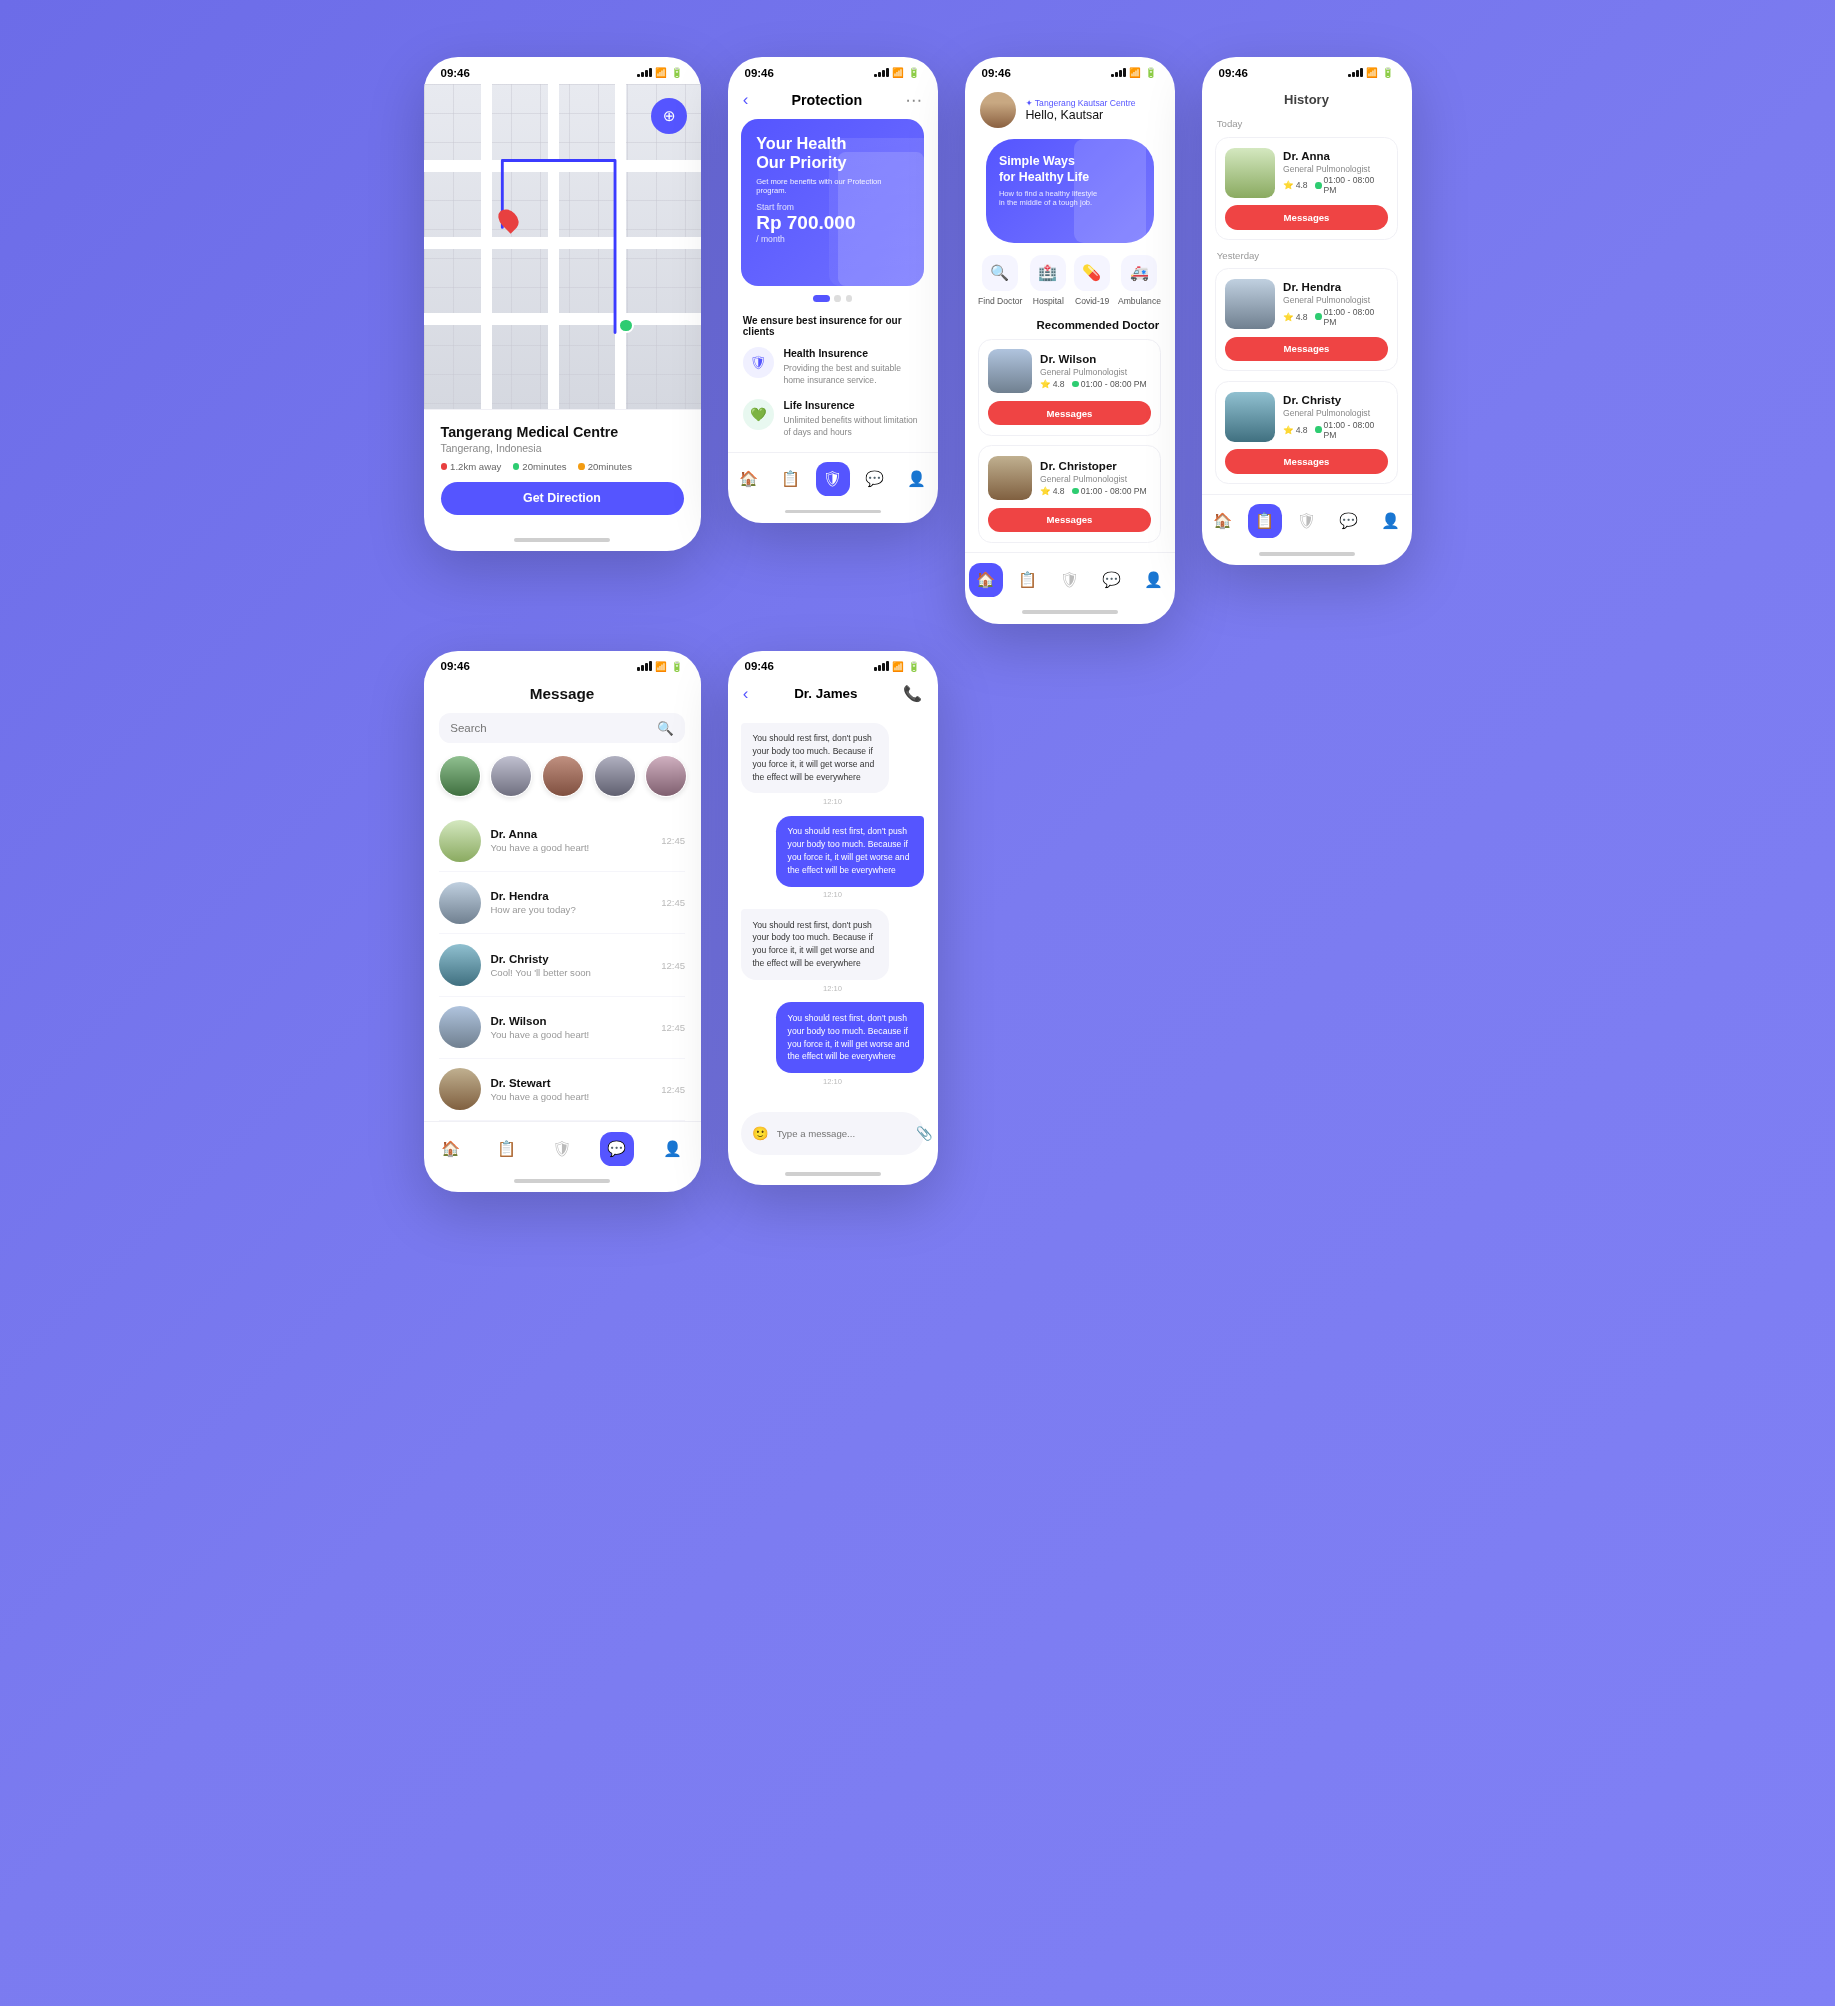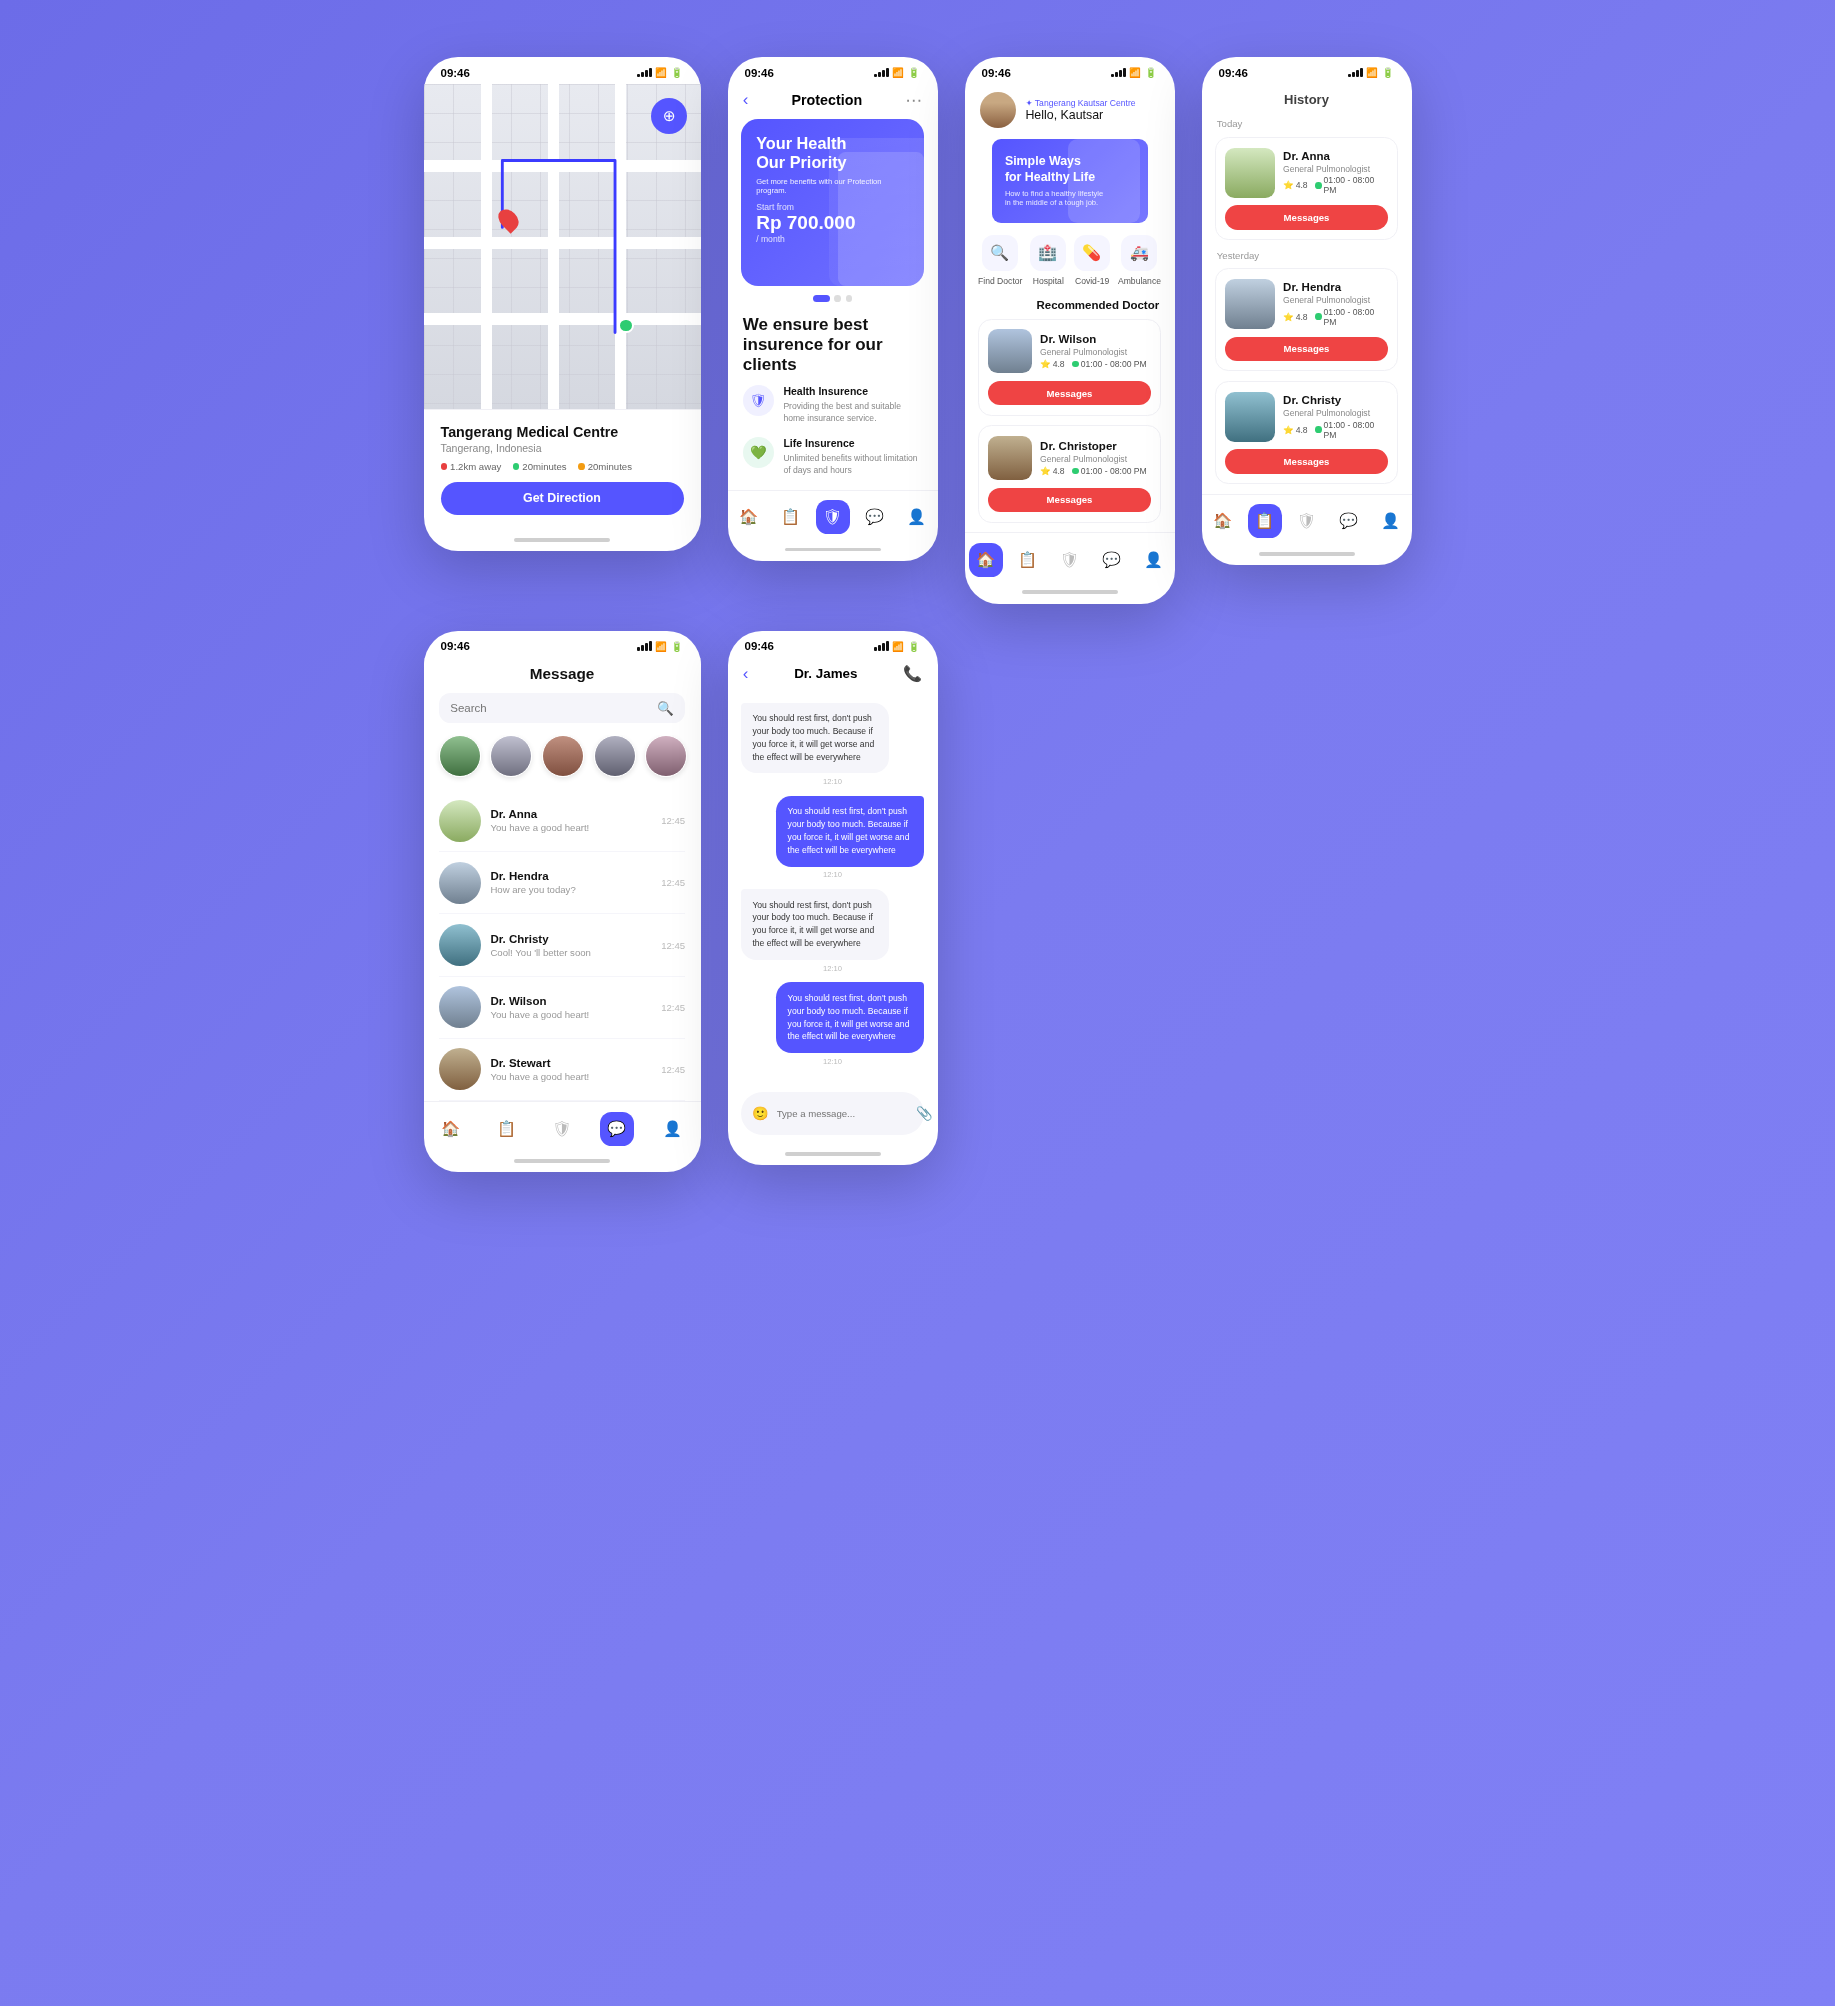--- a/index.html
+++ b/index.html
@@ -152,21 +152,21 @@
       display: flex; align-items: flex-end; justify-content: center;
     }
     .doctor-silhouette {
       width: 86px; height: 134px;
       background: rgba(255,255,255,0.15);
       border-radius: 7.6px;
     }
     .promo-dots { display: flex; gap: 4.8px; justify-content: center; margin: 9.6px 0 13.4px; }
     .dot { width: 6.7px; height: 6.7px; border-radius: 50%; background: #ddd; }
     .dot.active { background: #5555ff; width: 17px; border-radius: 3.8px; }
-    .section-title { font-size: 17px; font-weight: 700; padding: 0 15.3px 9.6px; color: #111; }
+    .section-title { font-size: 10px; font-weight: 700; padding: 0 15.3px 9.6px; color: #111; }
     .insurance-item {
       display: flex; align-items: flex-start; gap: 9.6px;
       padding: 0 15.3px 13.4px;
     }
     .insurance-icon {
       width: 31px; height: 31px;
       border-radius: 50%;
       display: flex; align-items: center; justify-content: center;
       font-size: 13.4px;
       flex-shrink: 0;
@@ -203,28 +203,28 @@
       flex-shrink: 0;
     }
     .avatar-inner {
       width: 100%; height: 100%;
       background: linear-gradient(180deg, #c8a882 30%, #8a6040 100%);
     }
     .home-greeting { flex: 1; }
     .greeting-sub { font-size: 8.6px; color: #5555ff; }
     .greeting-name { font-size: 12.4px; font-weight: 400; color: #111; }
     .hero-banner {
-      margin: 0 27px;
+      margin: 0 21px;
       background: linear-gradient(135deg, #5555ff 0%, #7777ff 100%);
-      border-radius: 9px;
+      border-radius: 28px;
       padding: 13.4px;
       color: #fff;
       position: relative;
       overflow: hidden;
-      height: 84px;
+      height: 104px;
     }
     .hero-title { font-size: 12.4px; font-weight: 800; line-height: 1.3; }
     .hero-sub { font-size: 7.6px; opacity: 0.85; margin-top: 3.8px; }
     .hero-img-placeholder {
       position: absolute;
       right: 7.6px; top: 0; bottom: 0;
       width: 72px;
       background: rgba(255,255,255,0.15);
       border-radius: 9.6px;
     }

